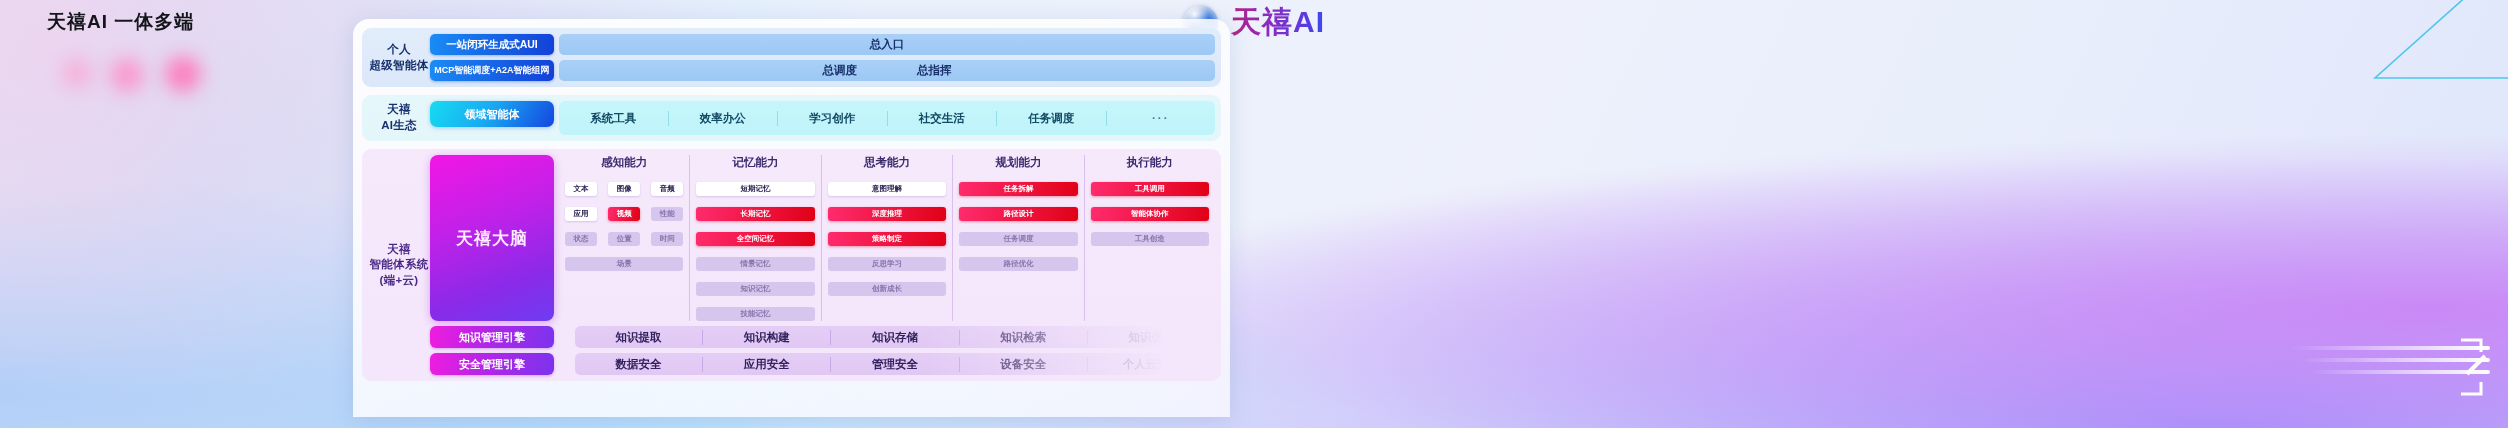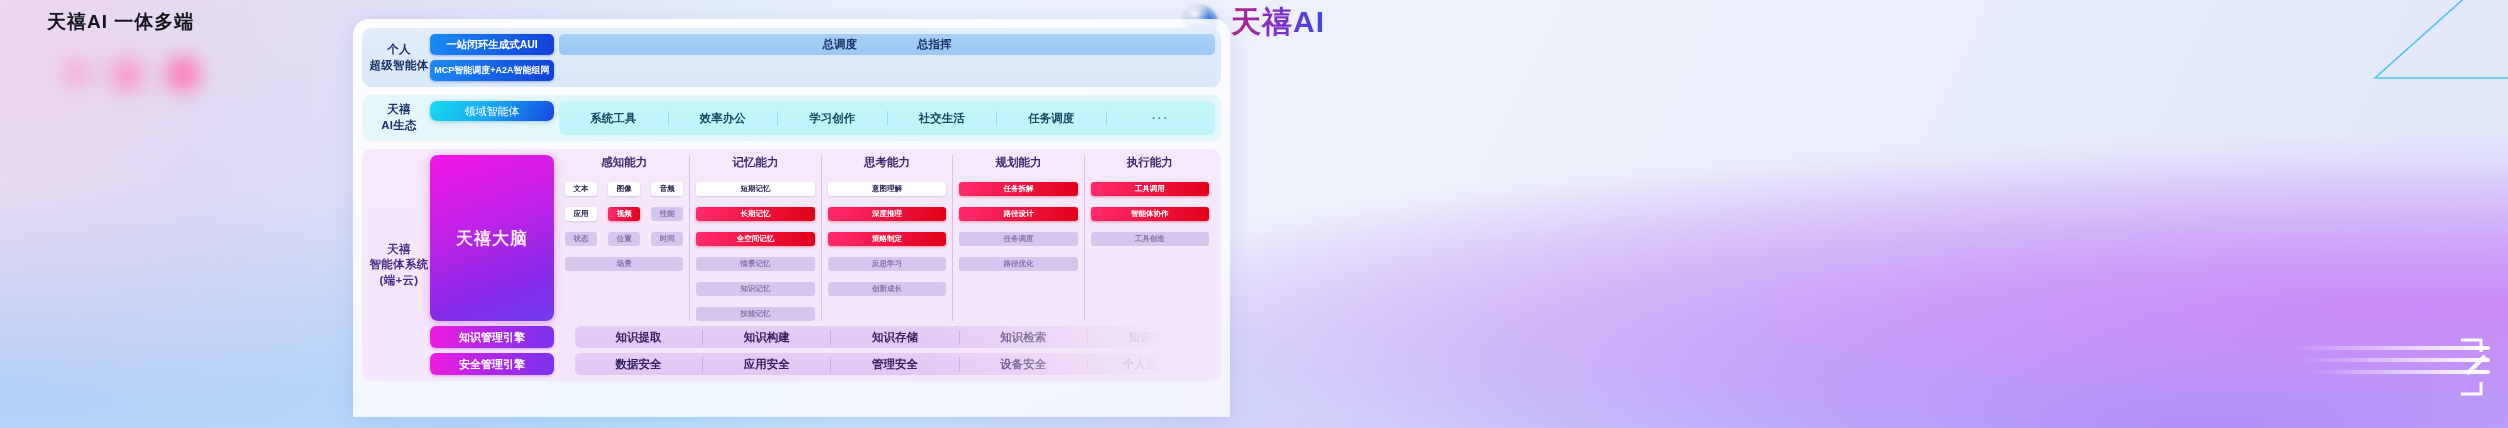--- a/index.html
+++ b/index.html
@@ -78,23 +78,23 @@
   .b1rows{ flex:1; display:flex; flex-direction:column; gap:5px; margin-left:5px;}
   .b1cell{
     height:21px;border-radius:5px; display:flex;align-items:center;justify-content:center;
     font-size:11.5px; font-weight:bold; color:#17306b;
     background:linear-gradient(180deg,#a9d0f7,#9cc8f5);
   }
   .b1cell.split{ gap:60px; }
 
   
   .pill-cyan{
-    flex:0 0 124px; height:20px;border-radius:7px;
+    flex:0 0 124px; height:26px;border-radius:7px;
     display:flex;align-items:center;justify-content:center;
-    color:#fff;font-size:11px;font-weight:normal;
+    color:#fff;font-size:11px;font-weight:bold;
     background:linear-gradient(120deg,#16dcf0 0%,#19a8f2 48%,#1546e0 100%);
     box-shadow:0 1px 4px rgba(25,120,220,.35);
   }
   .eco{ flex:1; margin-left:5px; height:34px; border-radius:6px;
         background:linear-gradient(180deg,#c5f6fb,#bff4fa);
         display:flex; align-items:center; }
   .eco-item{ flex:1; text-align:center; font-size:11.5px; font-weight:bold; color:#124a63;
              border-right:1px solid rgba(90,190,215,.45); }
   .eco-item:last-child{ border-right:none; color:#3a7a92; letter-spacing:2px; }
 
@@ -173,20 +173,21 @@
     <div class="row">
       <div class="rowlabel">
         <span>个人</span>
         <span>超级智能体</span>
       </div>
       <div class="b1col">
         <div class="pill-blue">一站闭环生成式AUI</div>
         <div class="pill-blue small">MCP智能调度+A2A智能组网</div>
       </div>
       <div class="b1rows">
+        <div class="b1cell">总入口</div>
         <div class="b1cell split">
           <span>总调度</span>
           <span>总指挥</span>
         </div>
       </div>
     </div>
   </div>
 
   <div class="band b2">
     <div class="row">

